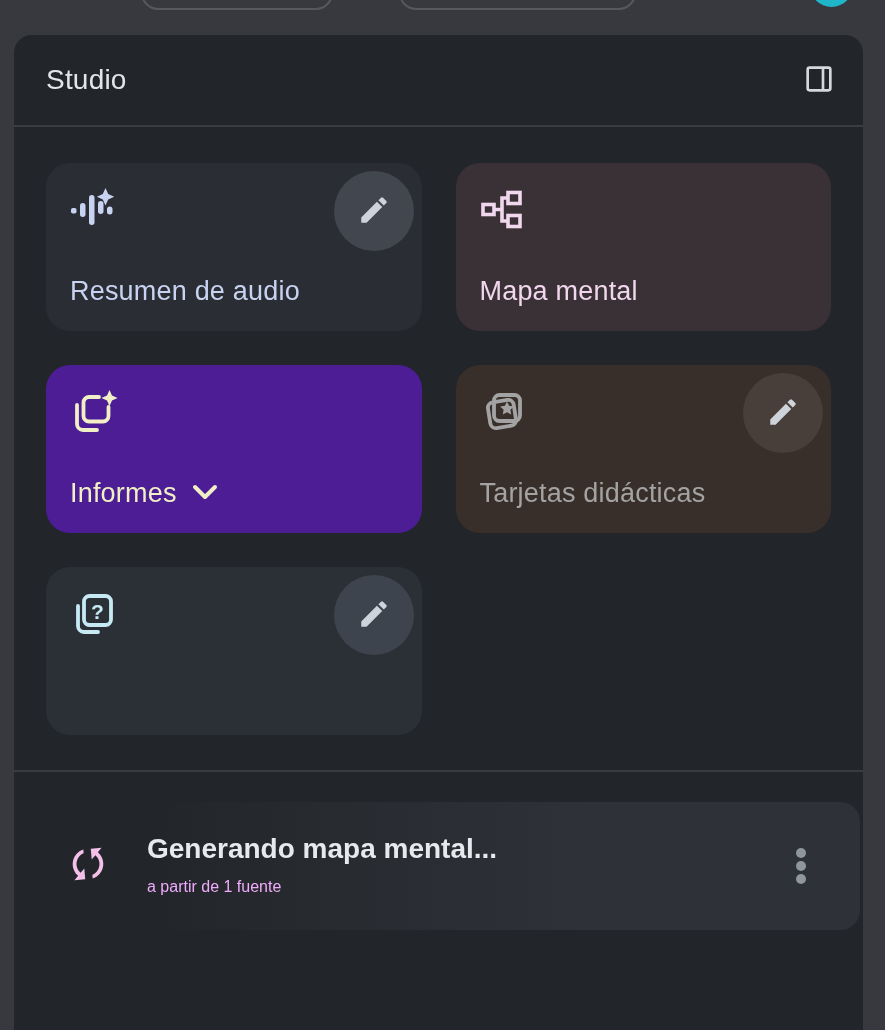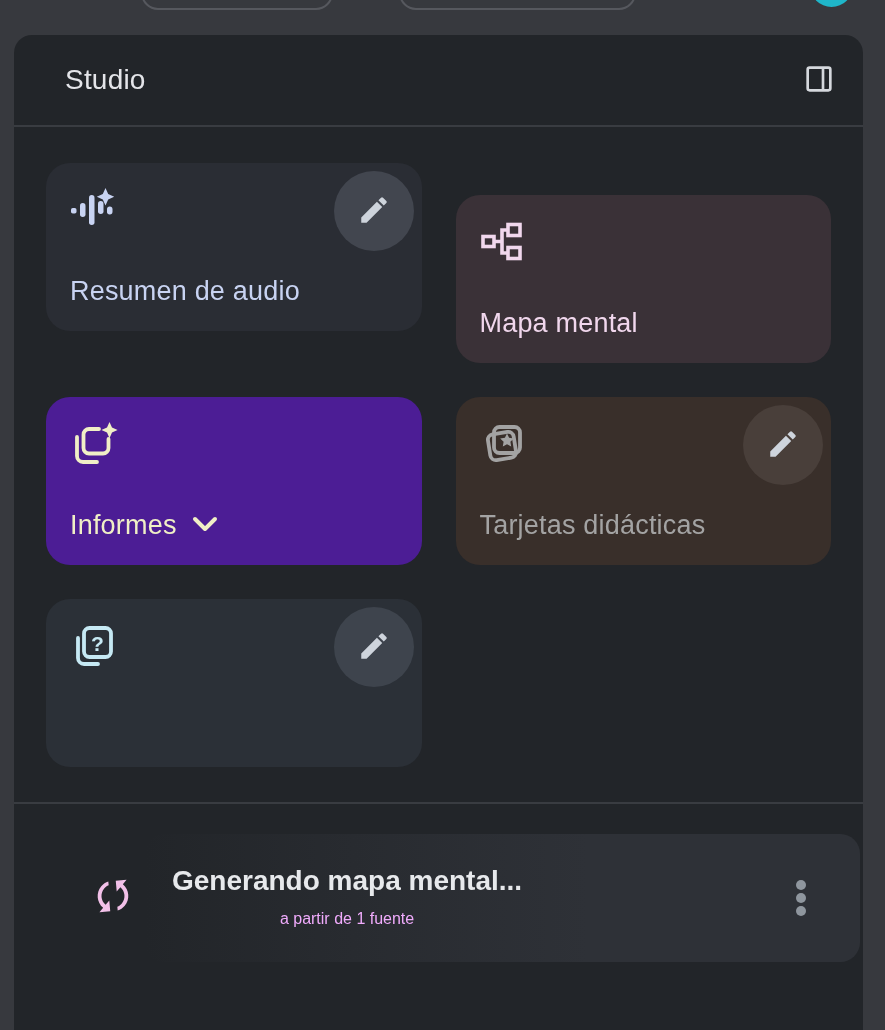--- a/index.html
+++ b/index.html
@@ -20,21 +20,21 @@
     position:absolute;top:-36px;left:810px;width:43px;height:43px;
     border-radius:50%;
   }
   
   .panel{
     position:absolute;left:14px;top:35px;width:849px;height:995px;
     background:#222529;border-radius:18px 18px 0 0;box-sizing:border-box;
   }
   .panel-header{
     height:92px;display:flex;align-items:center;justify-content:space-between;
-    padding:0 20px 0 51px;border-bottom:2px solid #393c41;box-sizing:border-box;
+    padding:0 20px 0 32px;border-bottom:2px solid #393c41;box-sizing:border-box;
   }
   .panel-title{font-size:28px;font-weight:400;color:#e4e5e9;letter-spacing:.2px;}
   .icon-btn{
     width:48px;height:48px;border:none;background:transparent;color:#d5d8dd;
     display:flex;align-items:center;justify-content:center;cursor:pointer;padding:0;
   }
   
   .cards{
     display:grid;grid-template-columns:1fr 1fr;gap:34px;
     padding:36px 32px 0 32px;
@@ -51,21 +51,21 @@
   .pencil-btn{
     position:absolute;top:8px;right:8px;width:80px;height:80px;border-radius:50%;
     border:none;display:flex;align-items:center;justify-content:center;
     color:#ced4dc;cursor:pointer;padding:0;
   }
   .chevron{margin-top:3px;}
   
   .divider2{height:2px;background:#393c41;margin-top:35px;}
   .loading-row{
     position:relative;margin-top:30px;height:128px;
-    display:flex;align-items:center;padding-left:76px;box-sizing:border-box;text-align:center;
+    display:flex;align-items:center;padding-left:51px;box-sizing:border-box;
   }
   .loading-highlight{
     position:absolute;left:130px;right:3px;top:0;bottom:0;border-radius:20px;
     background:linear-gradient(90deg,rgba(46,49,55,0) 0%,rgba(46,49,55,.55) 32%,#2e3137 62%);
     pointer-events:none;
   }
   .spinner{flex:0 0 auto;margin-right:36px;position:relative;z-index:1;}
   .loading-text{position:relative;z-index:1;}
   .loading-title{font-size:28px;font-weight:700;color:#e7e9ec;line-height:34px;}
   .loading-subtitle{font-size:16px;font-weight:400;color:#f0abfc;line-height:28px;margin-top:7px;}
@@ -116,21 +116,21 @@
       <button class="pencil-btn" style="background: rgb(66, 70, 79); color: rgb(206, 212, 220);">
         <span>
           <svg width="34" height="34" viewBox="0 0 24 24" fill="currentColor">
             <path d="M3 17.25V21h3.75L17.81 9.94l-3.75-3.75L3 17.25zM20.71 7.04c.39-.39.39-1.02 0-1.41l-2.34-2.34a1 1 0 0 0-1.41 0l-1.83 1.83 3.75 3.75 1.83-1.83z"></path>
           </svg>
         </span>
       </button>
     </div>
 
 
-    <div class="card" style="background: rgb(58, 49, 55); color: rgb(241, 215, 237); margin-top: 32px;">
+    <div class="card" style="background: rgb(58, 49, 55); color: rgb(241, 215, 237);">
       <span class="card-icon">
         <svg width="46" height="44" viewBox="0 0 46 44" fill="none" stroke="currentColor" stroke-width="3.6">
           <rect x="3" y="16.5" width="11" height="10"></rect>
           <path d="M14 21.5 H22 M22 21.5 V10 H28 M22 21.5 V33 H28"></path>
           <rect x="28" y="4.5" width="12" height="11"></rect>
           <rect x="28" y="27.5" width="12" height="11"></rect>
         </svg>
       </span>
       <span class="card-label">
         <span>Mapa mental</span>

